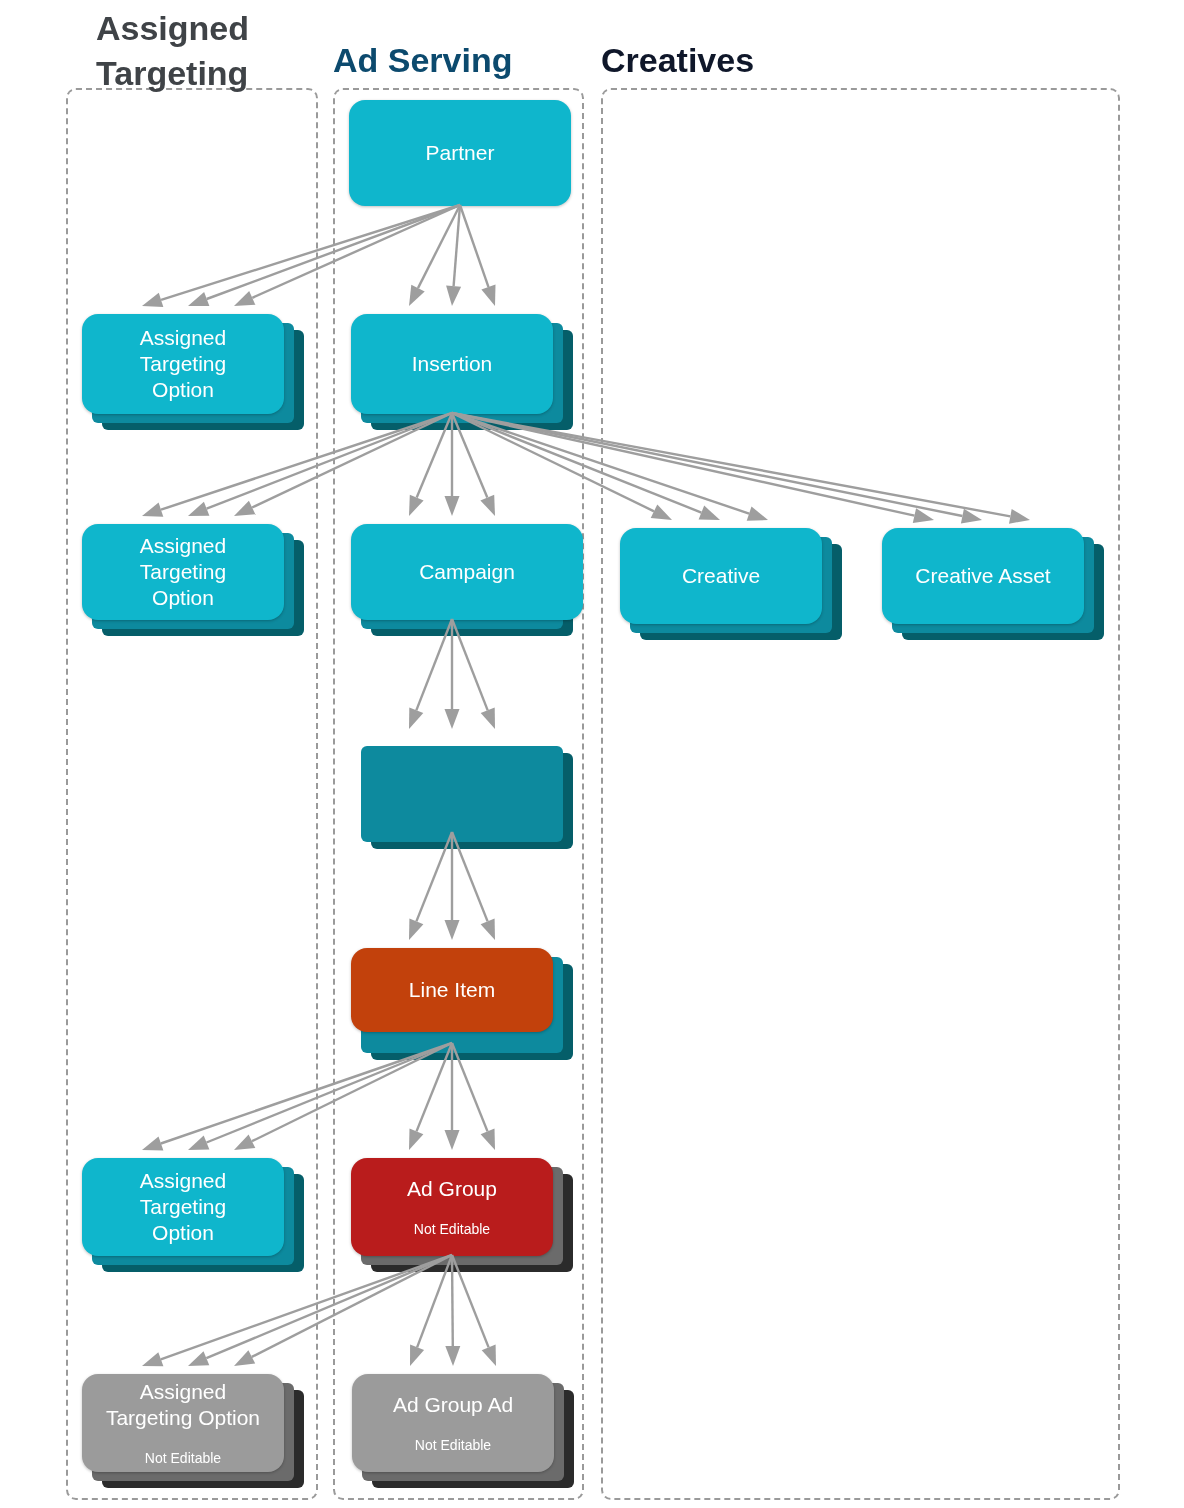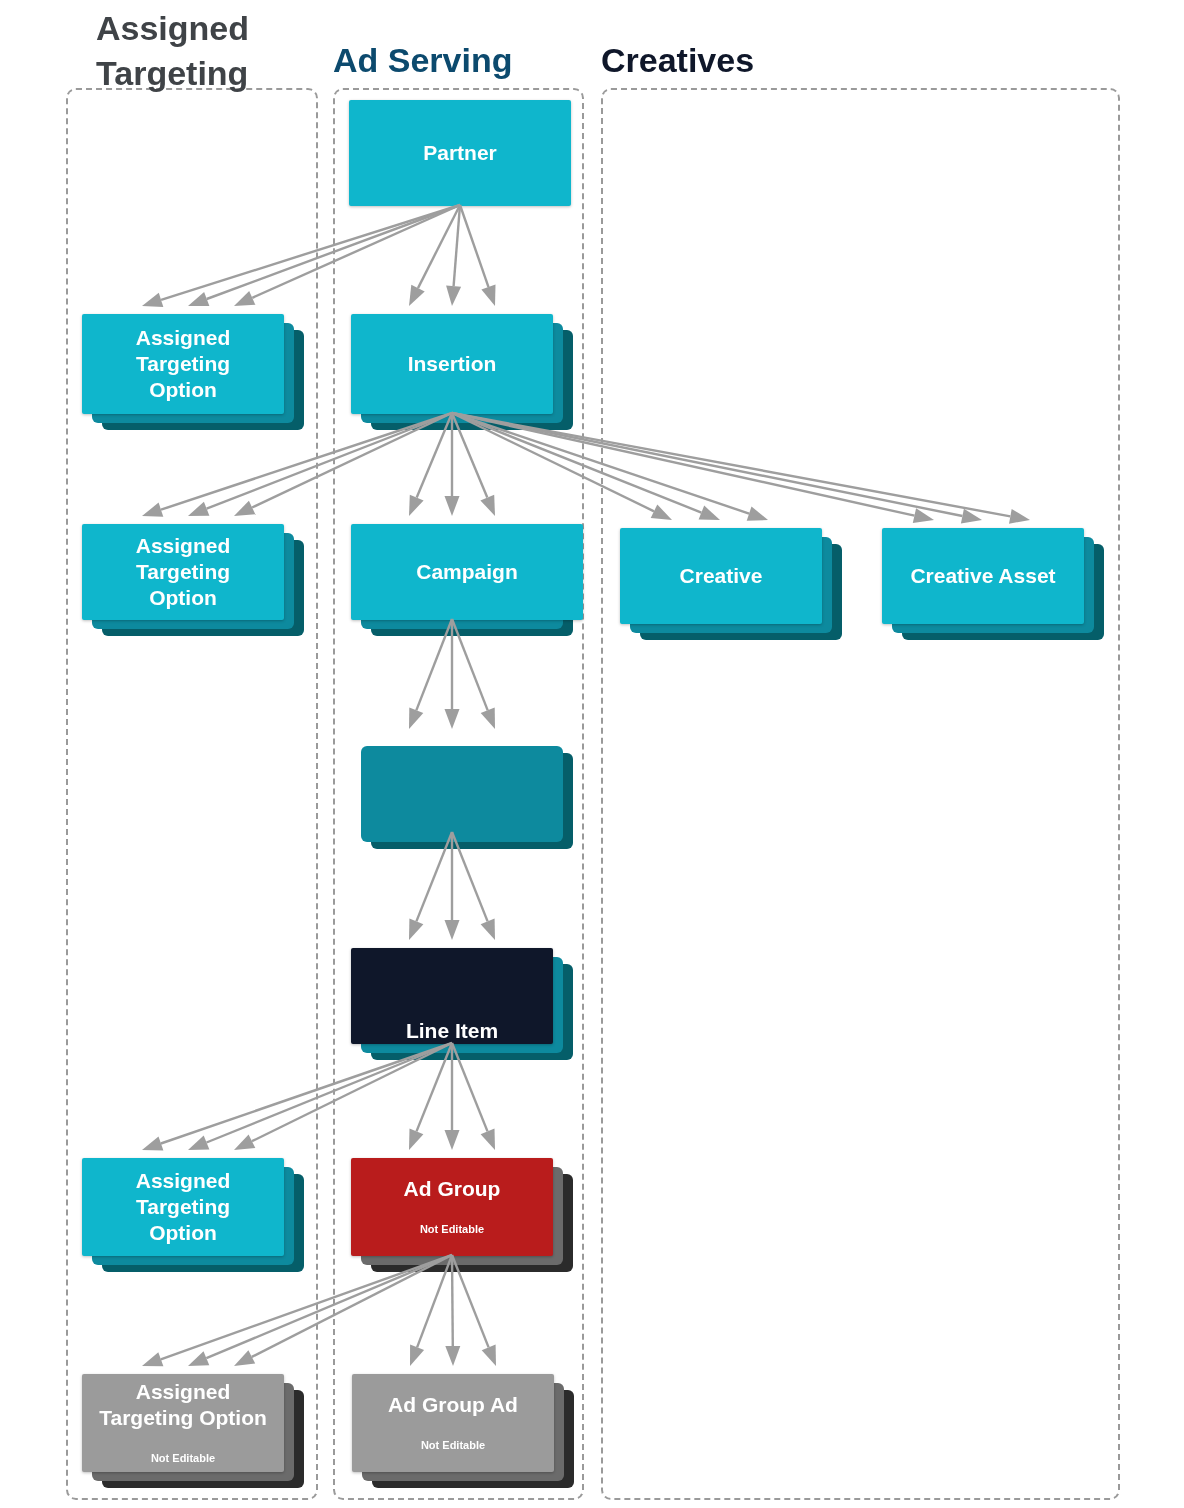--- a/index.html
+++ b/index.html
@@ -13,27 +13,27 @@
   }
   .col-header {
     position:absolute; z-index:6; text-align:left; color:#3f4347;
     font-size:34px; line-height:1.32; font-weight:700;
   }
   .hdr0 { left:96px;  width:192px; top:6px;  }
   .hdr1 { left:333px; width:251px; top:38px; }
   .hdr2 { left:601px; width:519px; top:38px; }
   .node-layer { position:absolute; border-radius:6px; z-index:2; }
   .node {
-    position:absolute; z-index:3; border-radius:2px;
+    position:absolute; z-index:3; border-radius:16px;
     display:flex; flex-direction:column; align-items:center; justify-content:center;
-    color:#ffffff; font-weight:bold; text-align:center;
+    color:#ffffff; font-weight:normal; text-align:center;
     box-shadow:0 1px 3px rgba(0,0,0,0.25);
   }
   .node-label { font-size:21px; line-height:26px; }
-  .node-sub   { font-size:11px; line-height:19px; margin-top:18px; }
+  .node-sub   { font-size:14px; line-height:19px; margin-top:18px; }
   #edges { position:absolute; left:0; top:0; z-index:4; pointer-events:none; }
 </style>
 </head>
 <body>
 
 <div id="canvas" style="width: 1184px; height: 1508px; background: rgb(255, 255, 255);">
   <div class="col-header hdr0" style="color: rgb(63, 67, 71);">Assigned Targeting</div>
   <div class="col-header hdr1" style="color: #0c4a6e;">Ad Serving</div>
   <div class="col-header hdr2" style="color: #0f172a;">Creatives</div>
   <svg id="edges" width="1184" height="1508" viewBox="0 0 1184 1508">
@@ -185,21 +185,21 @@
     <div class="node-layer" style="left: 892px; top: 537px; width: 202px; height: 96px; background: rgb(13, 138, 158);"></div>
     <div class="node" style="left: 882px; top: 528px; width: 202px; height: 96px; background: rgb(15, 182, 204); color: rgb(255, 255, 255);">
       <div class="node-label">
         <div>Creative Asset</div>
       </div>
     </div>
     <div class="node-layer" style="left: 371px; top: 753px; width: 202px; height: 96px; background: rgb(5, 94, 105);"></div>
     <div class="node-layer" style="left: 361px; top: 746px; width: 202px; height: 96px; background: rgb(13, 138, 158);"></div>
     <div class="node-layer" style="left: 371px; top: 964px; width: 202px; height: 96px; background: rgb(5, 94, 105);"></div>
     <div class="node-layer" style="left: 361px; top: 957px; width: 202px; height: 96px; background: rgb(13, 138, 158);"></div>
-    <div class="node" style="left: 351px; top: 948px; width: 202px; height: 96px; background: #0f172a; color: rgb(255, 255, 255); justify-content: flex-end;">
+    <div class="node" style="left: 351px; top: 948px; width: 202px; height: 84px; background: #c2410c; color: rgb(255, 255, 255);">
       <div class="node-label">
         <div>Line Item</div>
       </div>
     </div>
     <div class="node-layer" style="left: 102px; top: 1174px; width: 202px; height: 98px; background: rgb(5, 94, 105);"></div>
     <div class="node-layer" style="left: 92px; top: 1167px; width: 202px; height: 98px; background: rgb(13, 138, 158);"></div>
     <div class="node" style="left: 82px; top: 1158px; width: 202px; height: 98px; background: rgb(15, 182, 204); color: rgb(255, 255, 255);">
       <div class="node-label">
         <div>Assigned</div>
         <div>Targeting</div>

